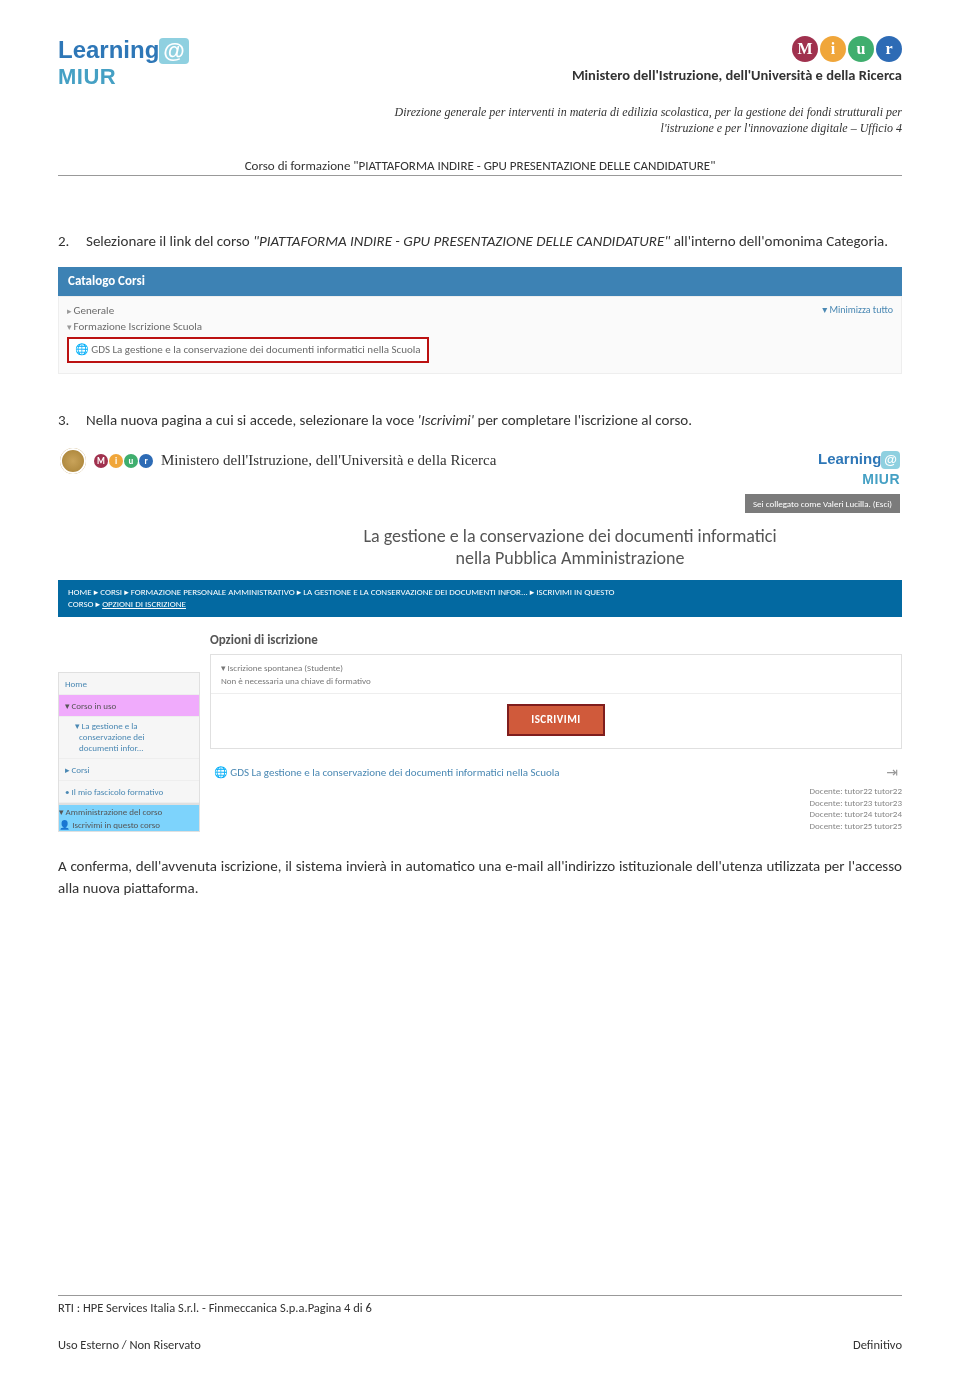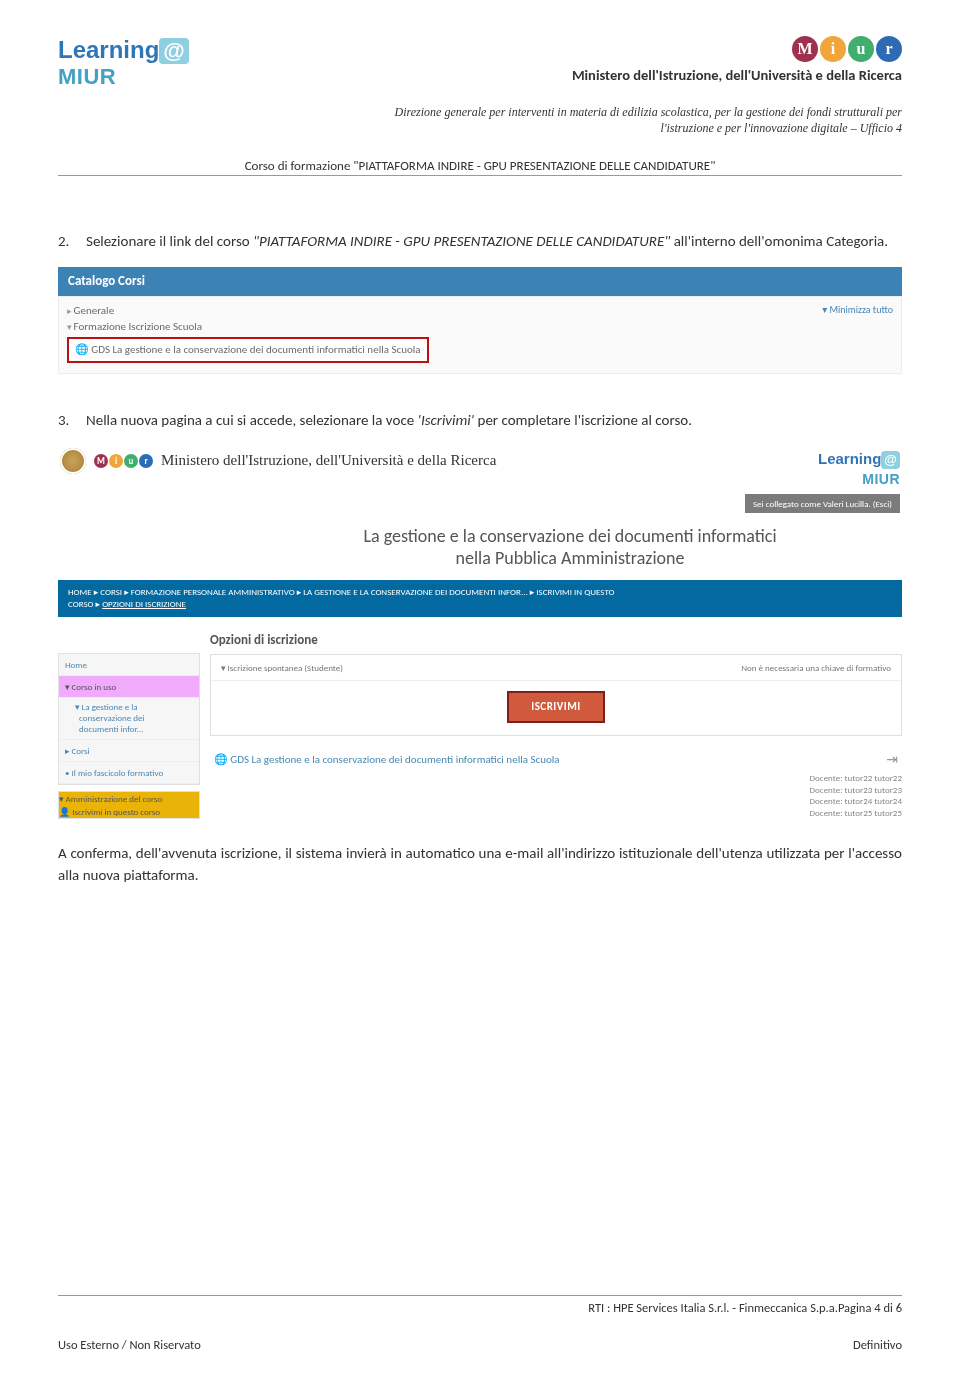--- a/index.html
+++ b/index.html
@@ -73,35 +73,35 @@
   .s2-top-right .logo-learning .l1{font-size:15px;} .s2-top-right .logo-learning .at{font-size:13px;padding:0 3px;} .s2-top-right .logo-learning .l2{font-size:14px;}
   .gray-btn { background:#7b7b7b; color:#fff; font-size:9px; padding:3px 8px; display:inline-block; margin-top:4px;}
   .s2-title { color:#555; font-size:18px; text-align:center; padding: 4px 0 10px 180px; line-height:1.25;}
   .s2-bread { background:#0369a1; color:#fff; font-size:9px; padding:6px 10px; line-height:1.4;}
   .s2-bread .u { text-decoration: underline; }
   .s2-main { display:flex; gap:10px; margin-top:12px; align-items:flex-end;}
   .s2-side { width:140px; flex:none; border:1px solid #e0e0e0; background:#f6f6f6; font-size:9px; }
   .s2-side .itm { padding:4px 6px; border-bottom:1px solid #eee; color:#4a88b3; }
   .s2-side .itm.sel { background:#f0abfc; color:#555;}
   .s2-side .sub { padding:4px 6px 4px 16px; color:#4a88b3; border-bottom:1px solid #eee; line-height:1.2;}
-  .s2-side2 { width:140px; flex:none; border:1px solid #e0e0e0; background:#eab308; font-size:9px; margin-top:6px;}
+  .s2-side2 { width:140px; flex:none; border:1px solid #e0e0e0; background:#7dd3fc; font-size:9px; }
   .s2-right { flex:1; }
   .opz-title { font-weight:600; color:#555; font-size:13px; margin:2px 0 4px 0;}
   .opz-box { border:1px solid #e0e0e0; background:#fff; }
-  .opz-row1 { display:flex; justify-content:space-between; padding:6px 10px; font-size:9px; color:#777; border-bottom:1px solid #eee;}
+  .opz-row1 { display:flex; justify-content:space-between; padding:6px 10px; font-size:9px; color:#777; border-bottom:1px solid #eee;flex-direction:column;}
   .opz-row2 { text-align:center; padding:10px 0 12px 0; }
   .iscrivimi-btn { background:#d05a3b; color:#fff; font-weight:bold; font-size:11px; letter-spacing:0.5px; padding:6px 22px; border:2px solid #7f1d1d; display:inline-block;}
   .gds-row { display:flex; justify-content:space-between; align-items:center; padding:14px 4px 0 4px; color:#4a88b3; font-size:11px;}
   .gds-row .exit { color:#999; font-size:14px;}
   .docenti { text-align:right; font-size:9px; color:#888; line-height:1.3; margin-top:2px;}
 
   
   .footer { position:absolute; bottom:40px; left:58px; right:58px; font-size:12.5px; color:#333;}
   .footer hr { border:none; border-top:1px solid #999; margin:0 0 4px 0;}
-  .footer-row { display:flex; justify-content:flex-end; }
+  .footer-row { display:flex; justify-content:flex-start; }
   .footer .status-row { display:flex; justify-content:space-between; margin-top:22px;}
 </style>
 </head>
 <body>
 
 <div class="page">
 
   <div>
     <div class="header-top">
       <div class="logo-learning">

